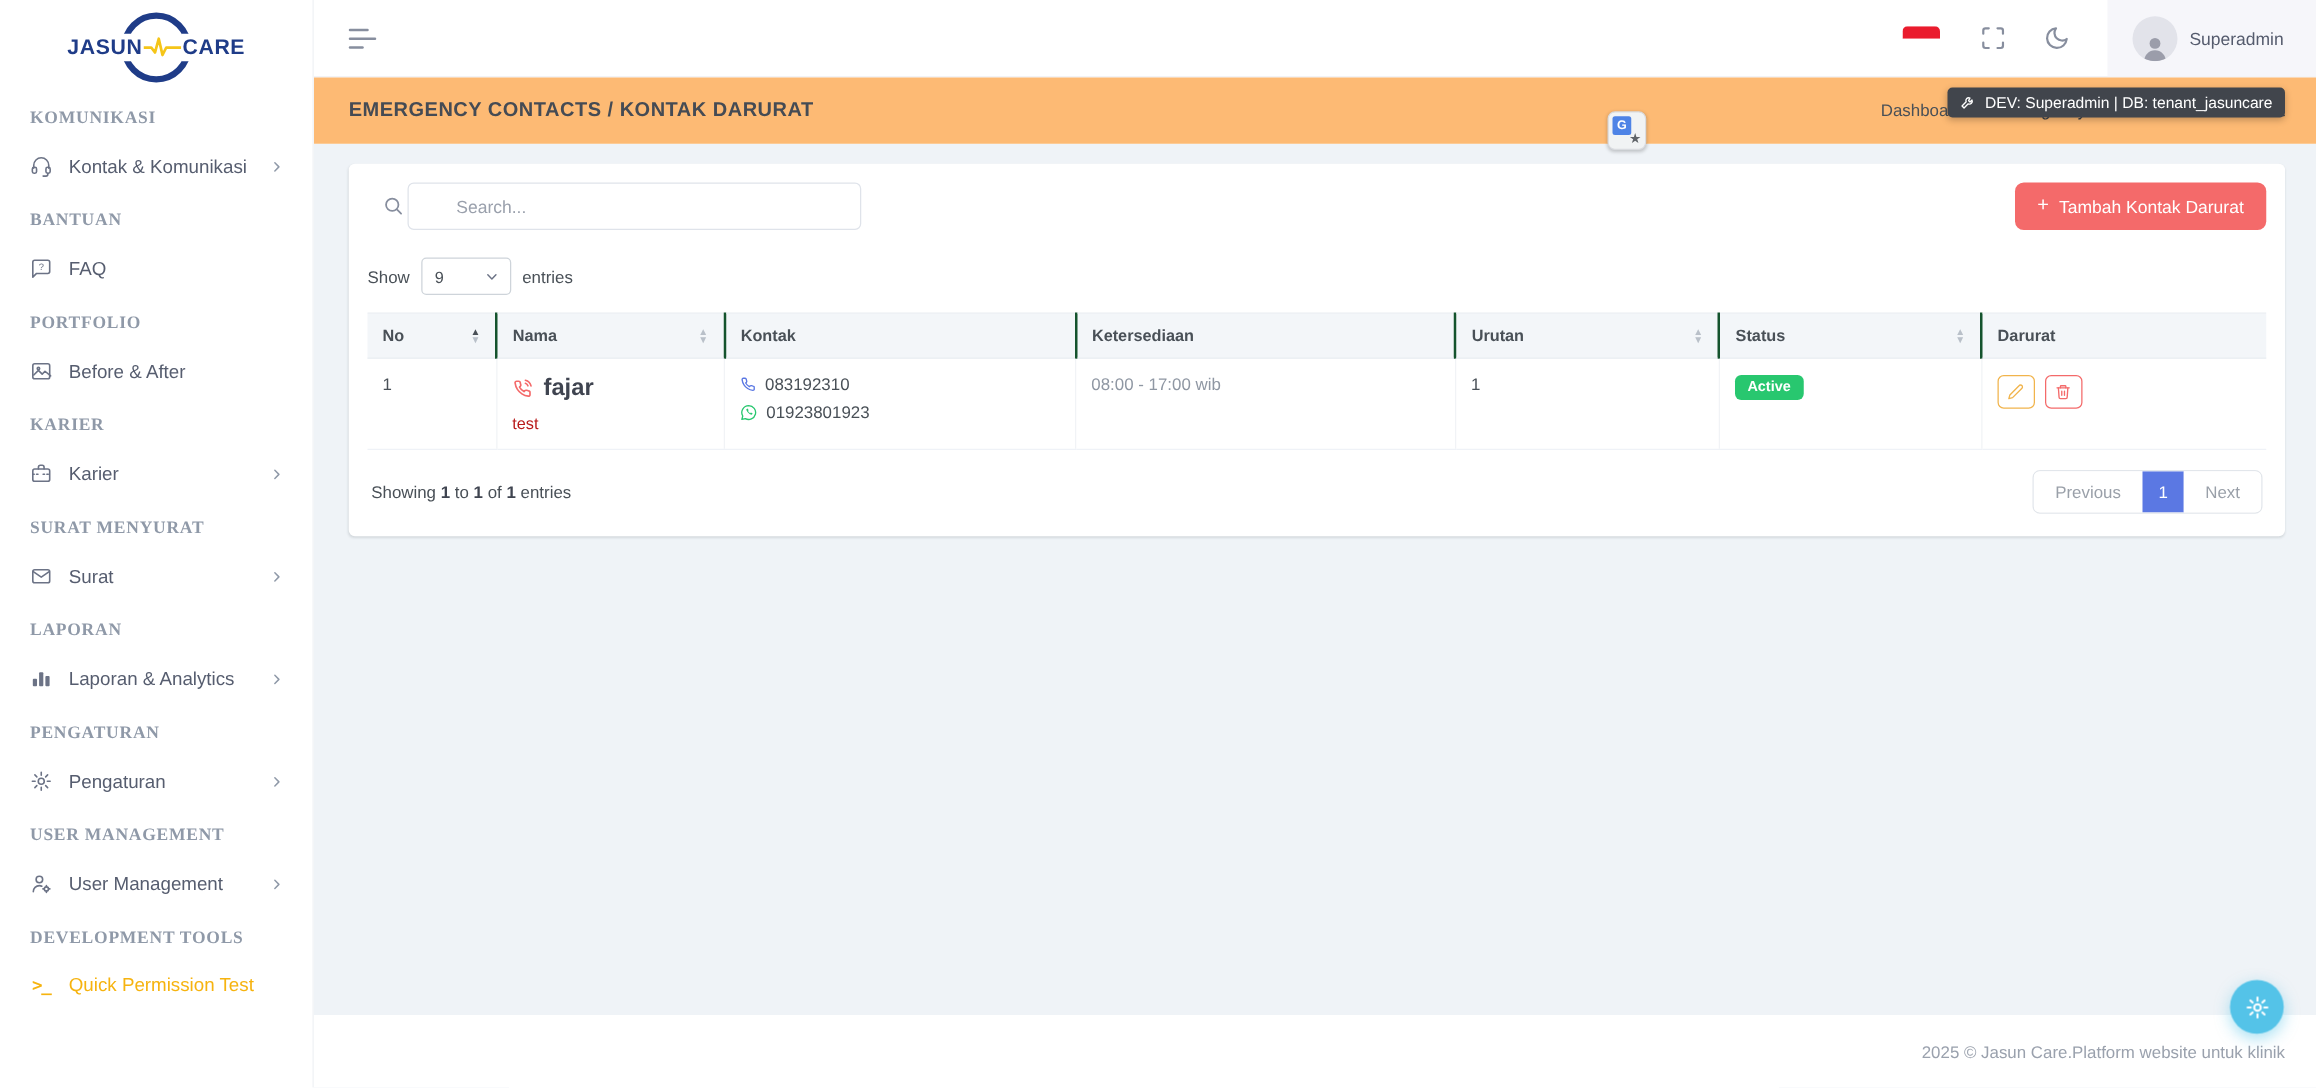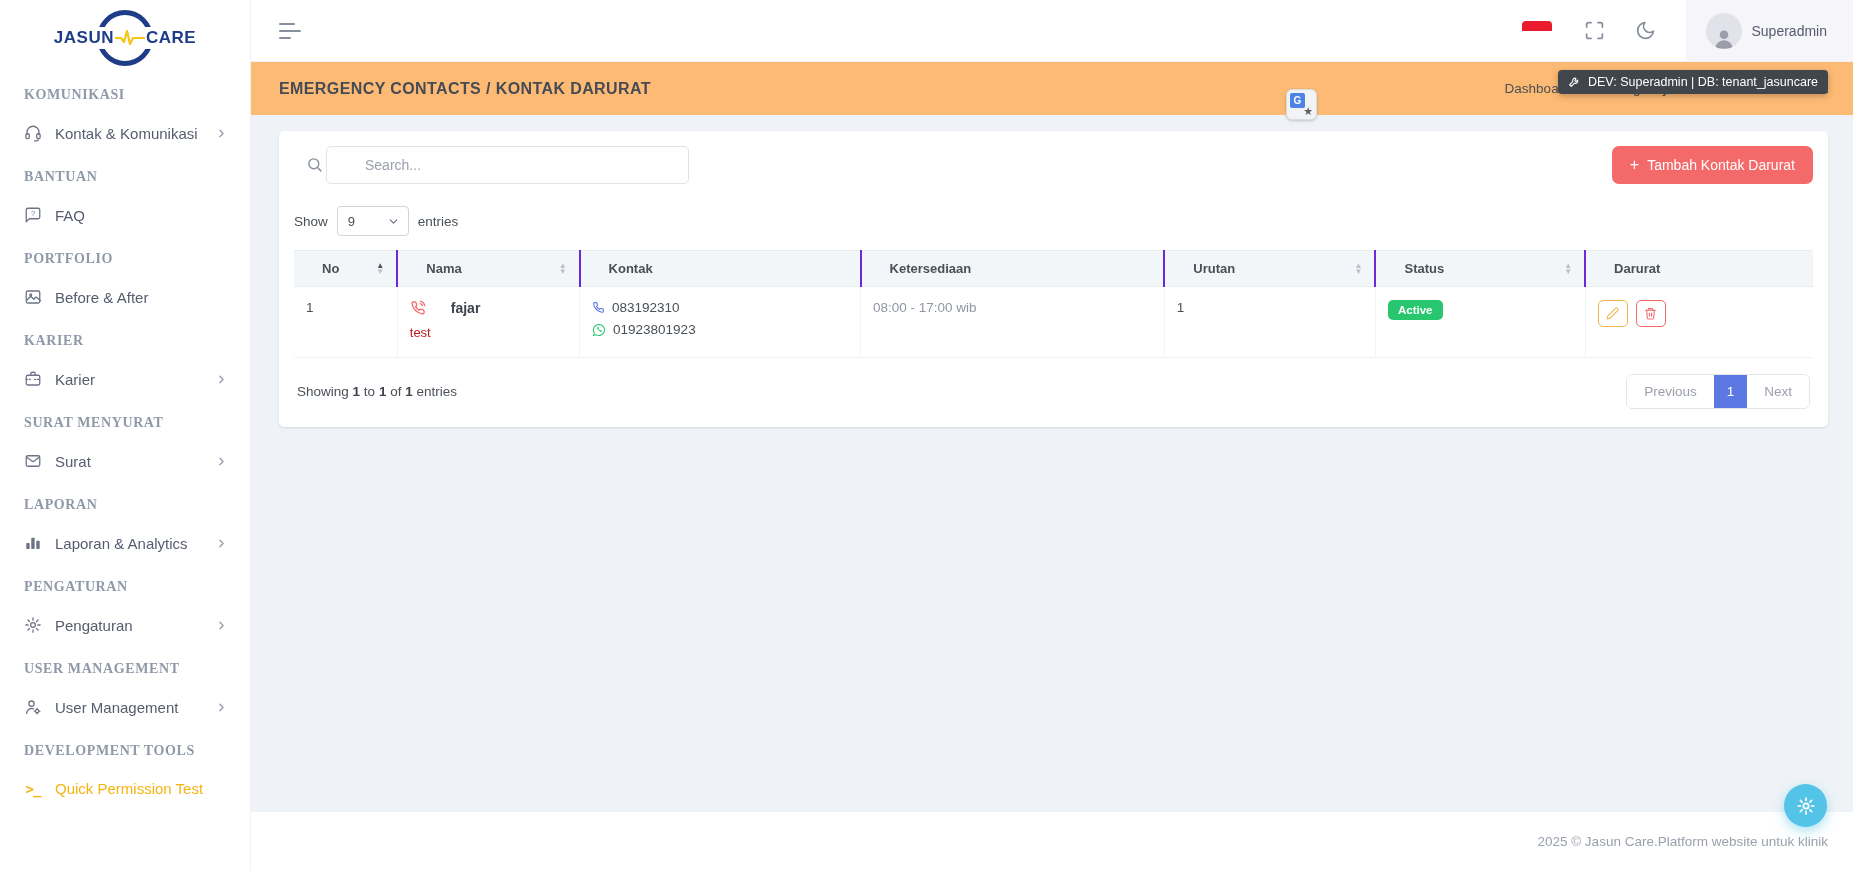--- a/index.html
+++ b/index.html
@@ -93,28 +93,28 @@
     justify-content:space-between; padding:0 8px 0 10px; font-size:13px; cursor:pointer; color:#495057; background:#fff;
   }
   .length-select .chev { color:#6c7386; }
 
   
   table { width:100%; border-collapse:collapse; margin-top:14px; table-layout:fixed; }
   thead th {
     background:#f3f6f9; text-align:left; font-size:13px; font-weight:bold; color:#495057;
     padding:10px 12px; border-top:1px solid #e9edf2; border-bottom:1px solid #e9edf2;
   }
-  thead th:not(:first-child){ border-left:2px solid #6d28d9; }
+  thead th:not(:first-child){ border-left:2px solid #14532d; }
   tbody td { padding:13px 12px; font-size:13.5px; color:#495057; vertical-align:top; border-bottom:1px solid #eff2f7; }
   tbody td:not(:first-child){ border-left:1px solid #f1f3f6; }
-  .th-inner { display:flex; align-items:center; justify-content:space-between;margin-left:16px; }
+  .th-inner { display:flex; align-items:center; justify-content:space-between; }
   .sort { display:flex; flex-direction:column; line-height:6px; font-size:8px; }
   .sort .up { color:#b9c0c9; } .sort .dn { color:#b9c0c9; }
   .sort.asc .up { color:#495057; }
-  .name-line { display:flex; gap:25px; font-weight:bold; color:#3f4450; font-size:14px; }
+  .name-line { display:flex; align-items:center; gap:9px; font-weight:bold; color:#3f4450; font-size:19px; }
   .name-note { color:#b91c1c; margin-top:9px; font-size:13px; }
   .contact-line { display:flex; align-items:center; gap:7px; margin-bottom:7px; color:#495057; }
   .avail { color:#8f97a3; }
   .badge-active { display:inline-block; background:#28c76f; color:#fff; font-size:11.5px; font-weight:bold; padding:4px 10px; border-radius:5px; }
   .action-wrap { display:flex; gap:8px; }
   .icon-btn { width:30px; height:27px; border-radius:5px; background:#fff; display:flex; align-items:center; justify-content:center; cursor:pointer; }
   .icon-btn.edit { border:1px solid #f1b44c; color:#f1b44c; }
   .icon-btn.del  { border:1px solid #f46a6a; color:#f46a6a; }
 
   

